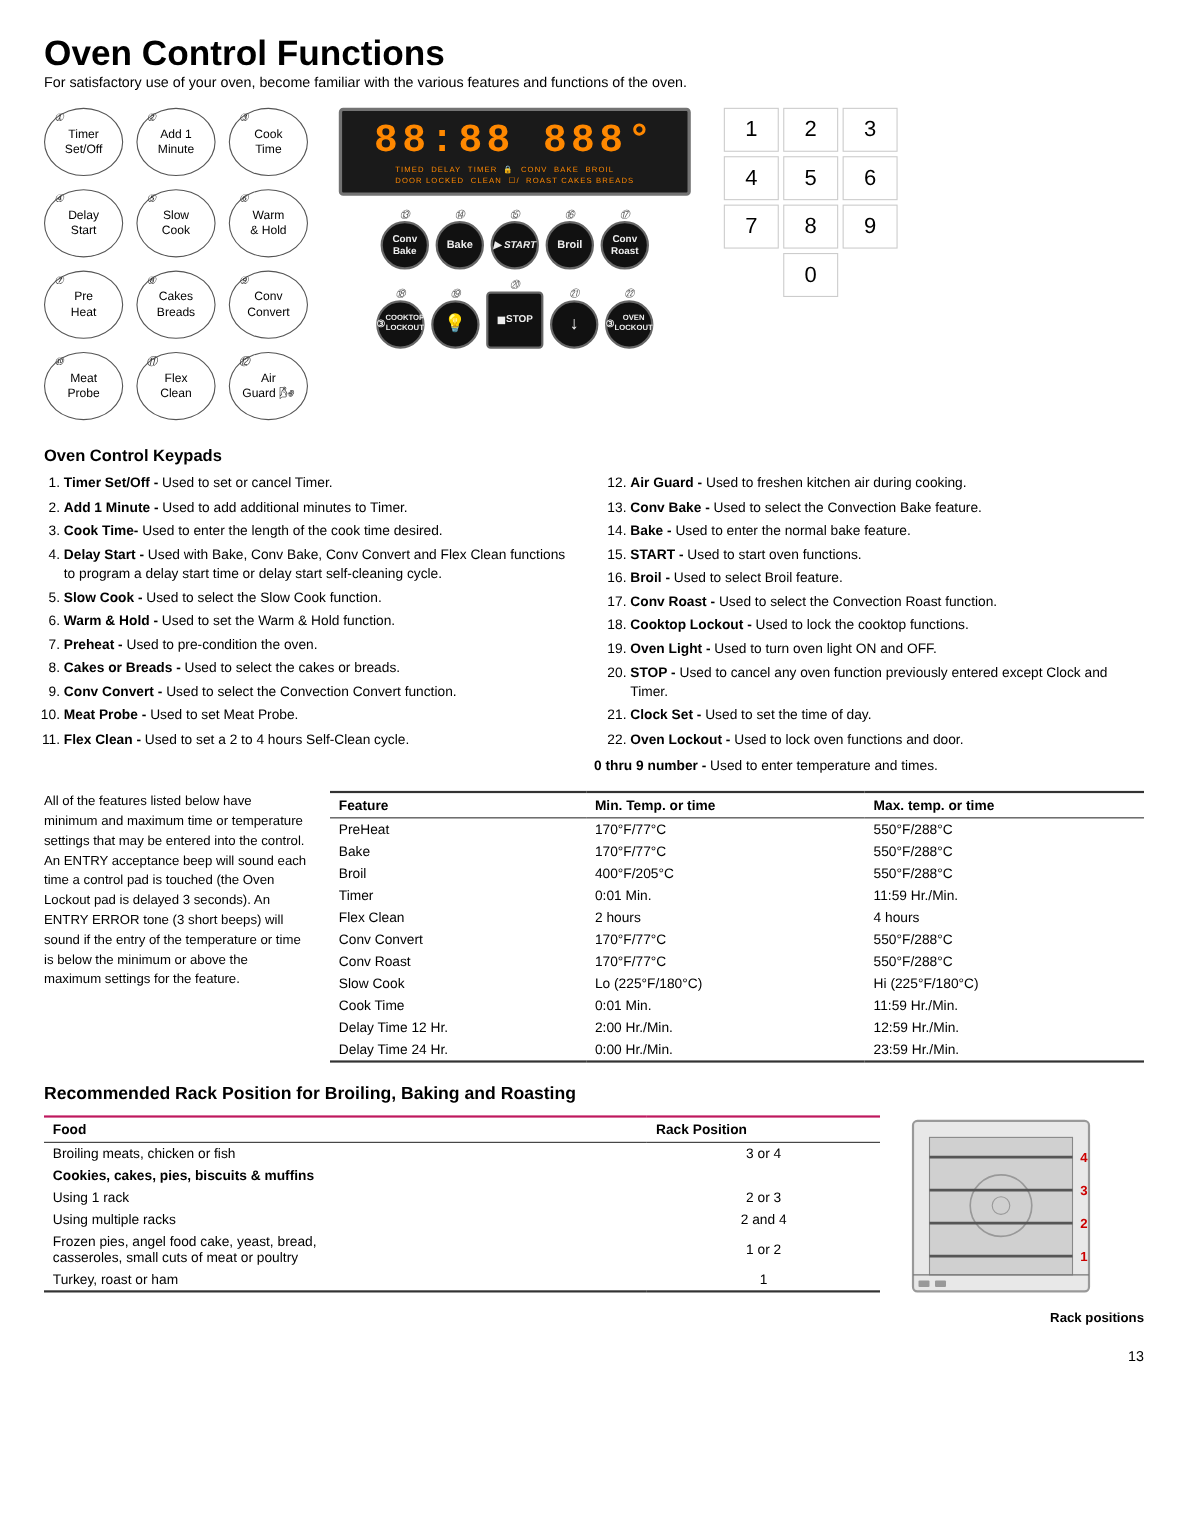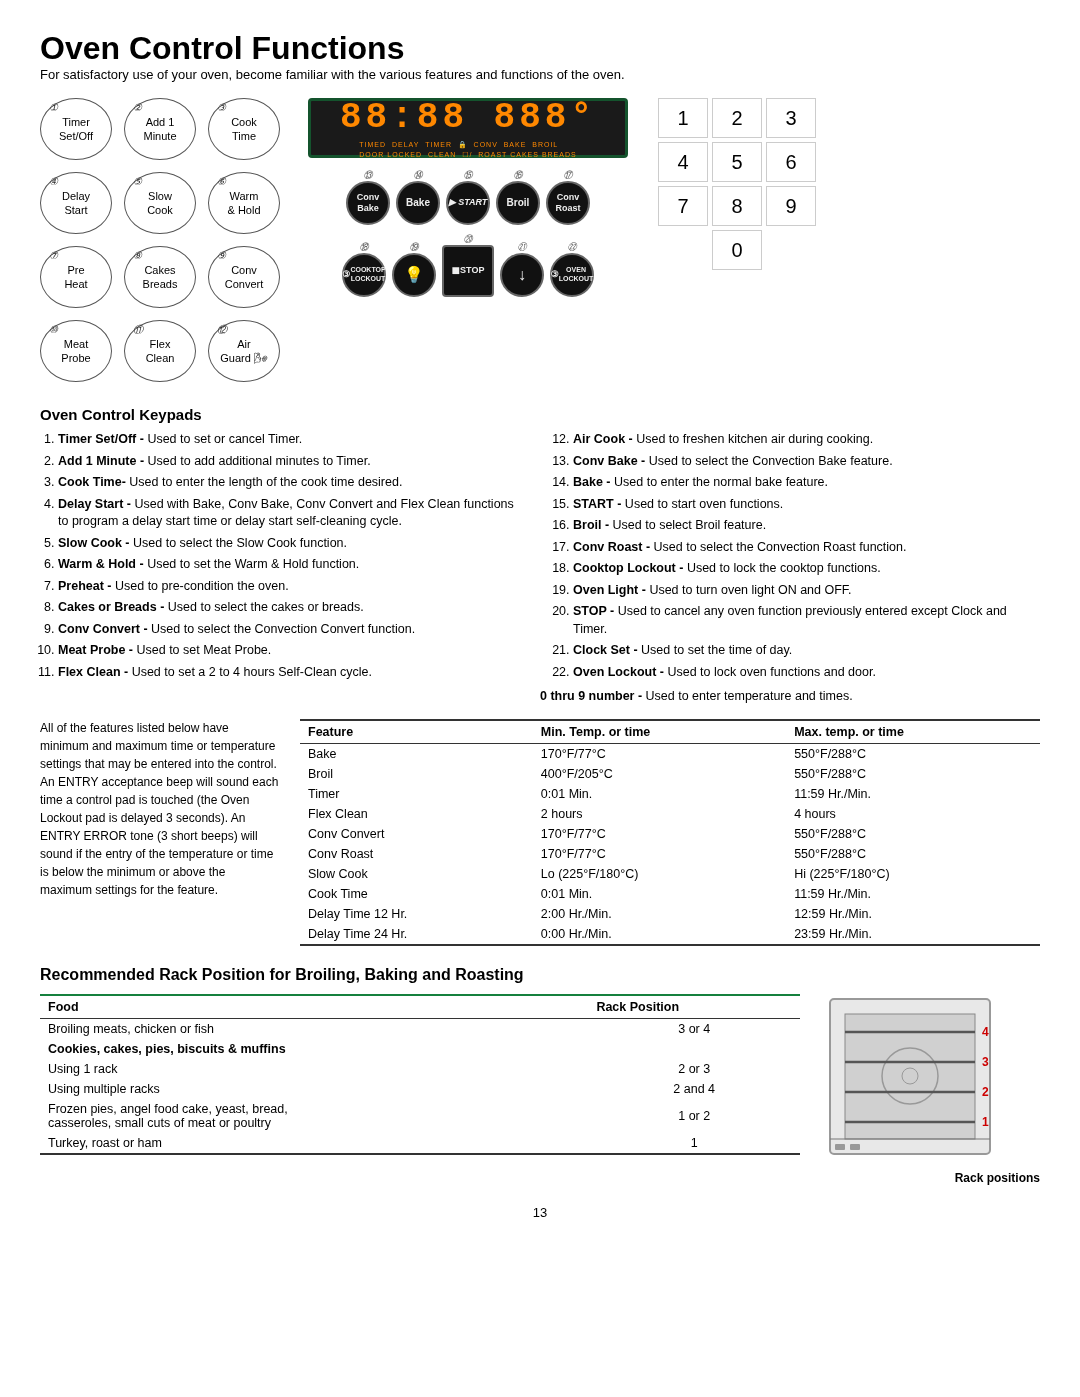--- a/index.html
+++ b/index.html
@@ -64,24 +64,24 @@
       line-height: 1.3;
     }
     .oven-display-section {
       display: flex;
       flex-direction: column;
       align-items: center;
       flex-shrink: 0;
     }
     .oven-display {
       background: #1a1a1a;
-      border: 3px solid #14532d;
+      border: 3px solid #737373;
       border-radius: 4px;
       width: 320px;
-      height: 60px;
+      height: 80px;
       display: flex;
       flex-direction: column;
       align-items: center;
       justify-content: center;
       padding: 6px;
       margin-bottom: 4px;
     }
     .display-digits {
       font-family: 'Courier New', monospace;
       font-size: 36px;
@@ -219,21 +219,21 @@
       display: flex;
       gap: 20px;
       align-items: flex-start;
     }
     .rack-table {
       flex: 1;
       border-collapse: collapse;
       font-size: 12.5px;
     }
     .rack-table th {
-      border-top: 2px solid #15803d;
+      border-top: 2px solid #be185d;
       border-bottom: 1px solid #333;
       padding: 4px 8px;
       text-align: left;
       font-weight: bold;
     }
     .rack-table td {
       padding: 3px 8px;
       border: none;
     }
     .rack-table tr:last-child td {
@@ -248,21 +248,21 @@
       width: 200px;
       height: 170px;
     }
     .rack-positions-label {
       text-align: right;
       font-size: 12px;
       font-weight: bold;
       margin-top: 4px;
     }
     .page-num {
-      text-align: center;
+      text-align: right;
       margin-top: 20px;
       font-size: 13px;
     }
     .stop-btn {
       background: #111;
       width: 52px;
       height: 52px;
       border-radius: 4px;
     }
   </style>
@@ -413,21 +413,21 @@
     <li><b>Delay Start -</b> Used with Bake, Conv Bake, Conv Convert and Flex Clean functions to program a delay start time or delay start self-cleaning cycle.</li>
     <li><b>Slow Cook -</b> Used to select the Slow Cook function.</li>
     <li><b>Warm &amp; Hold -</b> Used to set the Warm &amp; Hold function.</li>
     <li><b>Preheat -</b> Used to pre-condition the oven.</li>
     <li><b>Cakes or Breads -</b> Used to select the cakes or breads.</li>
     <li><b>Conv Convert -</b> Used to select the Convection Convert function.</li>
     <li><b>Meat Probe -</b> Used to set Meat Probe.</li>
     <li><b>Flex Clean -</b> Used to set a 2 to 4 hours Self-Clean cycle.</li>
   </ol>
   <ol start="12">
-    <li><b>Air Cook -</b> Used to freshen kitchen air during cooking.</li>
+    <li><b>Air Guard -</b> Used to freshen kitchen air during cooking.</li>
     <li><b>Conv Bake -</b> Used to select the Convection Bake feature.</li>
     <li><b>Bake -</b> Used to enter the normal bake feature.</li>
     <li><b>START -</b> Used to start oven functions.</li>
     <li><b>Broil -</b> Used to select Broil feature.</li>
     <li><b>Conv Roast -</b> Used to select the Convection Roast function.</li>
     <li><b>Cooktop Lockout -</b> Used to lock the cooktop functions.</li>
     <li><b>Oven Light -</b> Used to turn oven light ON and OFF.</li>
     <li><b>STOP -</b> Used to cancel any oven function previously entered except Clock and Timer.</li>
     <li><b>Clock Set -</b> Used to set the time of day.</li>
     <li><b>Oven Lockout -</b> Used to lock oven functions and door.</li>
@@ -441,20 +441,25 @@
   </div>
   <table class="min-max-table">
     <thead>
       <tr>
         <th>Feature</th>
         <th>Min. Temp. or time</th>
         <th>Max. temp. or time</th>
       </tr>
     </thead>
     <tbody id="min-max-tbody">
+    <tr>
+          <td>PreHeat</td>
+          <td>170°F/77°C</td>
+          <td>550°F/288°C</td>
+        </tr>
         <tr>
           <td>Bake</td>
           <td>170°F/77°C</td>
           <td>550°F/288°C</td>
         </tr>
         <tr>
           <td>Broil</td>
           <td>400°F/205°C</td>
           <td>550°F/288°C</td>
         </tr>

